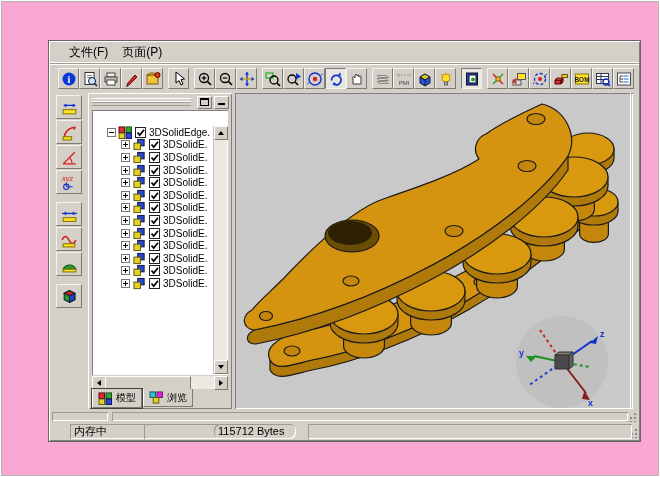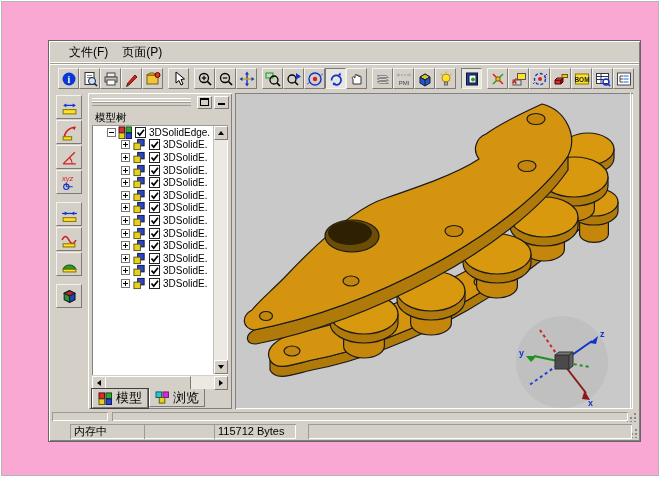--- a/index.html
+++ b/index.html
@@ -56,21 +56,21 @@
   .arr{width:0;height:0;border-left:3px solid transparent;border-right:3px solid transparent;}
   .arr-up{border-bottom:4px solid #000;} .arr-dn{border-top:4px solid #000;}
   .arr-l{width:0;height:0;border-top:3px solid transparent;border-bottom:3px solid transparent;border-right:4px solid #000;}
   .arr-r{width:0;height:0;border-top:3px solid transparent;border-bottom:3px solid transparent;border-left:4px solid #000;}
   
   #hsb{position:absolute;left:4px;right:4px;bottom:20px;height:13px;background:#ece9e2;}
   #hsb .sb-btn{top:0;height:12px;}
   #hsb-thumb{position:absolute;left:13px;top:0;width:84px;height:12px;background:#d4d0c8;border:1px solid;border-color:#fff #7c7a74 #7c7a74 #fff;}
   
   #treetabs{position:absolute;left:4px;bottom:2px;height:18px;display:flex;}
-  .ttab{display:flex;align-items:center;height:17px;padding:0 5px;background:#d4d0c8;font-size:13px;
+  .ttab{display:flex;align-items:center;height:17px;padding:0 5px;background:#d4d0c8;font-size:10px;
         border:1px solid;border-color:#fff #7c7a74 #7c7a74 #fff;border-top:none;margin-right:1px;cursor:default;}
   .ttab .tcube{margin-right:3px;}
   .ttab.active{height:18px;box-shadow:0 0 0 1px #404040;}
   
   #viewport{position:absolute;left:185px;top:2px;width:398px;height:316px;background:var(--vpbg,#c9c9c9);
             box-shadow:inset 1px 1px 0 #808080, inset -1px -1px 0 #fff;}
   #viewport svg{position:absolute;inset:1px;width:396px;height:314px;}
   #rightsliver{position:absolute;right:0;top:2px;width:8px;height:316px;border-left:1px solid #fff;}
   
   #substrip{position:absolute;left:1px;top:370px;right:1px;height:12px;}
@@ -445,21 +445,20 @@
         <div id="panelhead">
           <div class="grip-lines"></div>
           <div class="ph-btn">
               <div class="ph-max"></div>
             </div>
           <div class="ph-btn">
               <div class="ph-min"></div>
             </div>
         </div>
         <div id="treebox">
-          <div id="treecaption">模型树</div>
           <div id="treebody">
               <div class="trow" style="padding-left: 14px;">
                 <span class="texp">
                   <svg viewBox="0 0 9 9">
                     <rect x="0.5" y="0.5" width="8" height="8" fill="#fff" stroke="#777"></rect>
                     <line x1="2" y1="4.5" x2="7" y2="4.5" stroke="#000"></line>
                   </svg>
                 </span>
                 <span class="tcube">
                   <svg viewBox="0 0 16 14">
@@ -875,18 +874,18 @@
     <div id="substrip">
       <div class="sscell" style="left:2px;width:56px;"></div>
       <div class="sscell" style="left:62px;width:516px;"></div>
       <div class="gripdots" style="right:2px;top:1px;"></div>
     </div>
 
     <div id="statusbar">
       <div class="gripdots" style="right:1px;bottom:2px;"></div>
     <div class="stcell" style="left: 20px; width: 88px;">内存中</div>
         <div class="stcell" style="left: 94px; width: 78px;"></div>
-        <div class="stcell" style="left: 164px; width: 78px;">115712 Bytes</div>
+        <div class="stcell" style="left: 164px; width: 78px; border-radius: 6px;">115712 Bytes</div>
         <div class="stcell" style="left: 258px; width: 320px;"></div>
       </div>
 
   </div>
 </div>
 
 </body></html>

